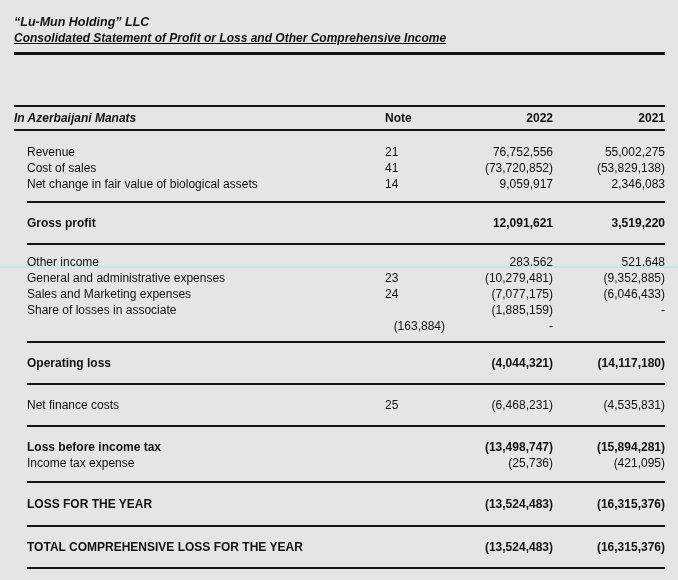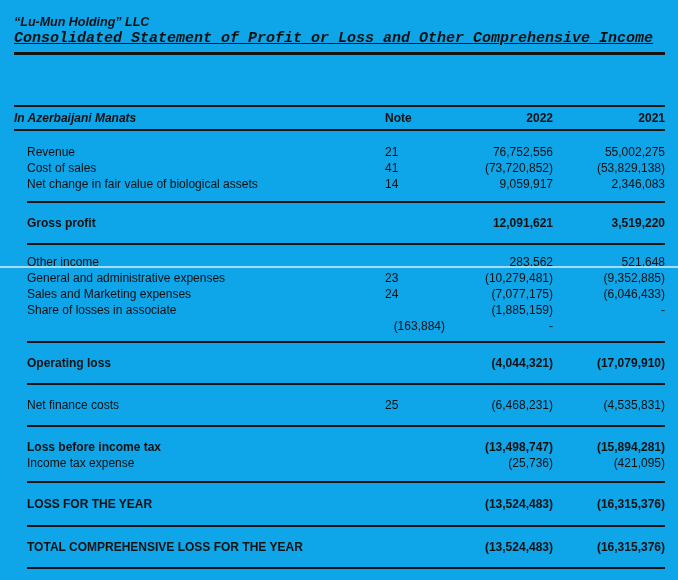--- a/index.html
+++ b/index.html
@@ -6,42 +6,41 @@
     margin: 0;
     padding: 0;
     background: #fcfcfb;
     font-family: "Liberation Sans", sans-serif;
     color: #111;
   }
   .page {
     position: relative;
     width: 678px;
     height: 580px;
-    background: #0ea5e9;
+    background: #e5e5e5;
     box-sizing: border-box;
     padding: 14px 13px 12px 14px;
     overflow: hidden;
   }
   .doc-header {
     border-bottom: 3px solid #141414;
     padding-bottom: 5px;
   }
   .company {
     font-size: 12.5px;
     font-weight: 700;
     font-style: italic;
     line-height: 16px;
   }
   .title {
-    font-size: 15px;
+    font-size: 12px;
     font-weight: 700;
     font-style: italic;
     line-height: 17px;
     text-decoration: underline;
-    font-family: Liberation Mono, monospace;
   }
   .table {
     margin-top: 50px;
   }
   .row {
     display: grid;
     grid-template-columns: 1fr 62px 108px 112px;
     align-items: baseline;
   }
   .c { font-size: 12px; line-height: 16px; }
@@ -156,21 +155,21 @@
         <div class="c num">(163,884)</div>
         <div class="c num">-</div>
       </div>
     </div>
 
     <div class="section sec-d">
       <div class="row bold-row">
         <div class="c label">Operating loss</div>
         <div class="c note"></div>
         <div class="c num">(4,044,321)</div>
-        <div class="c num">(17,079,910)</div>
+        <div class="c num">(14,117,180)</div>
       </div>
     </div>
 
     <div class="section sec-e">
       <div class="row">
         <div class="c label">Net finance costs</div>
         <div class="c note">25</div>
         <div class="c num">(6,468,231)</div>
         <div class="c num">(4,535,831)</div>
       </div>

